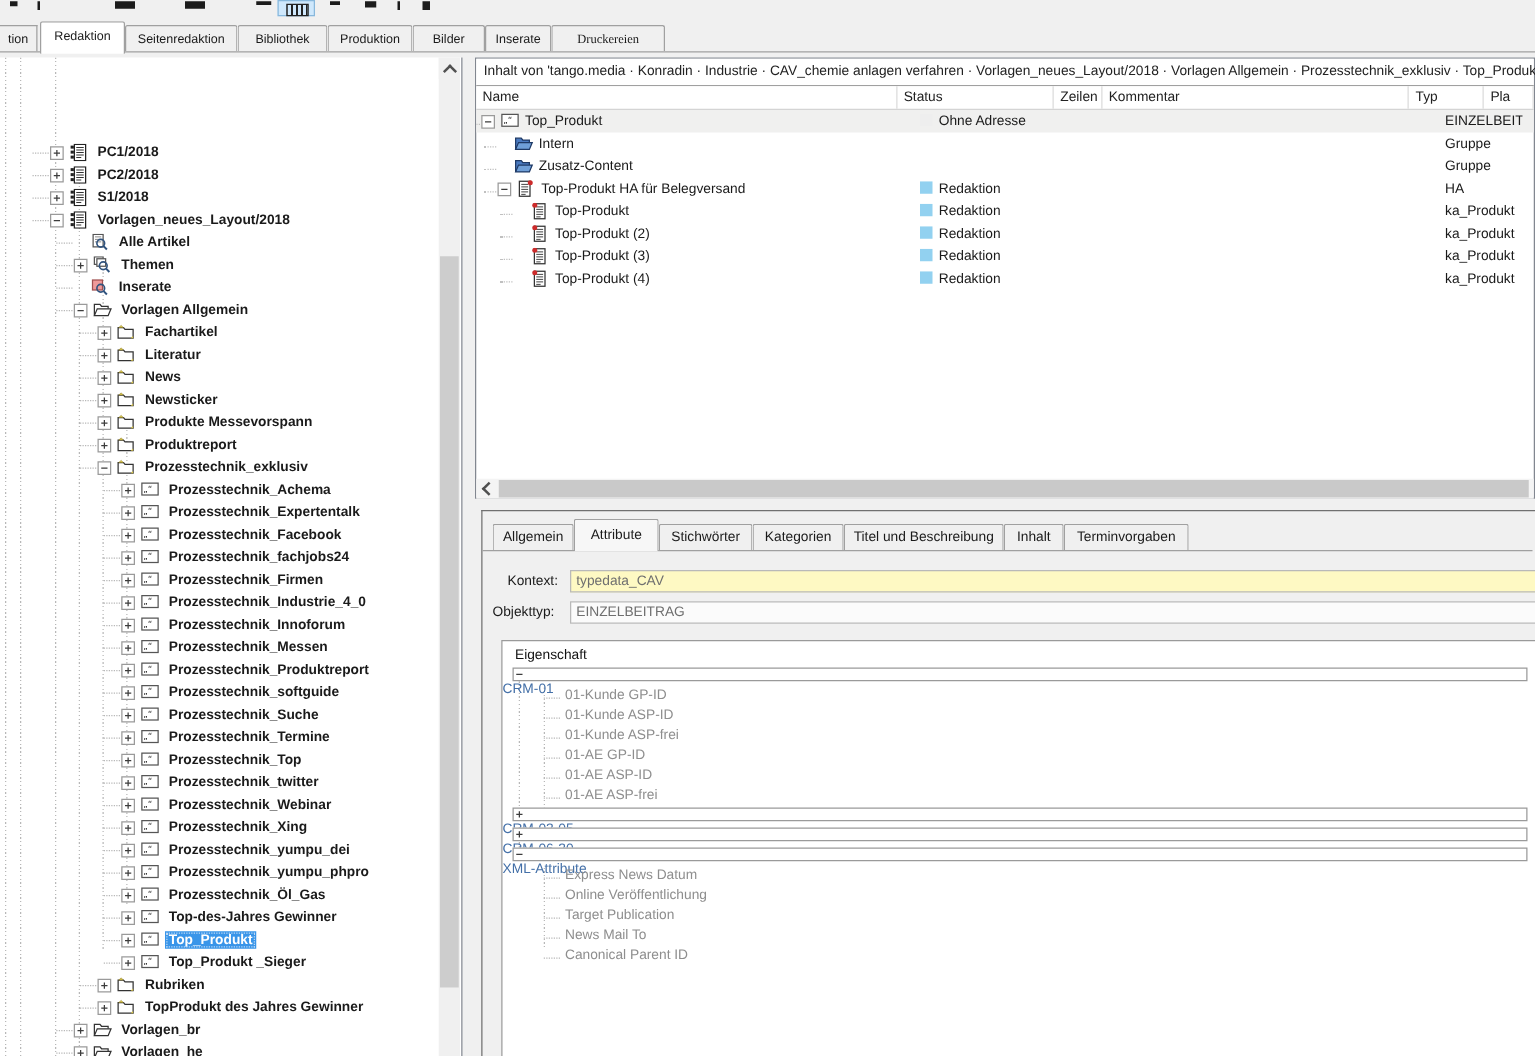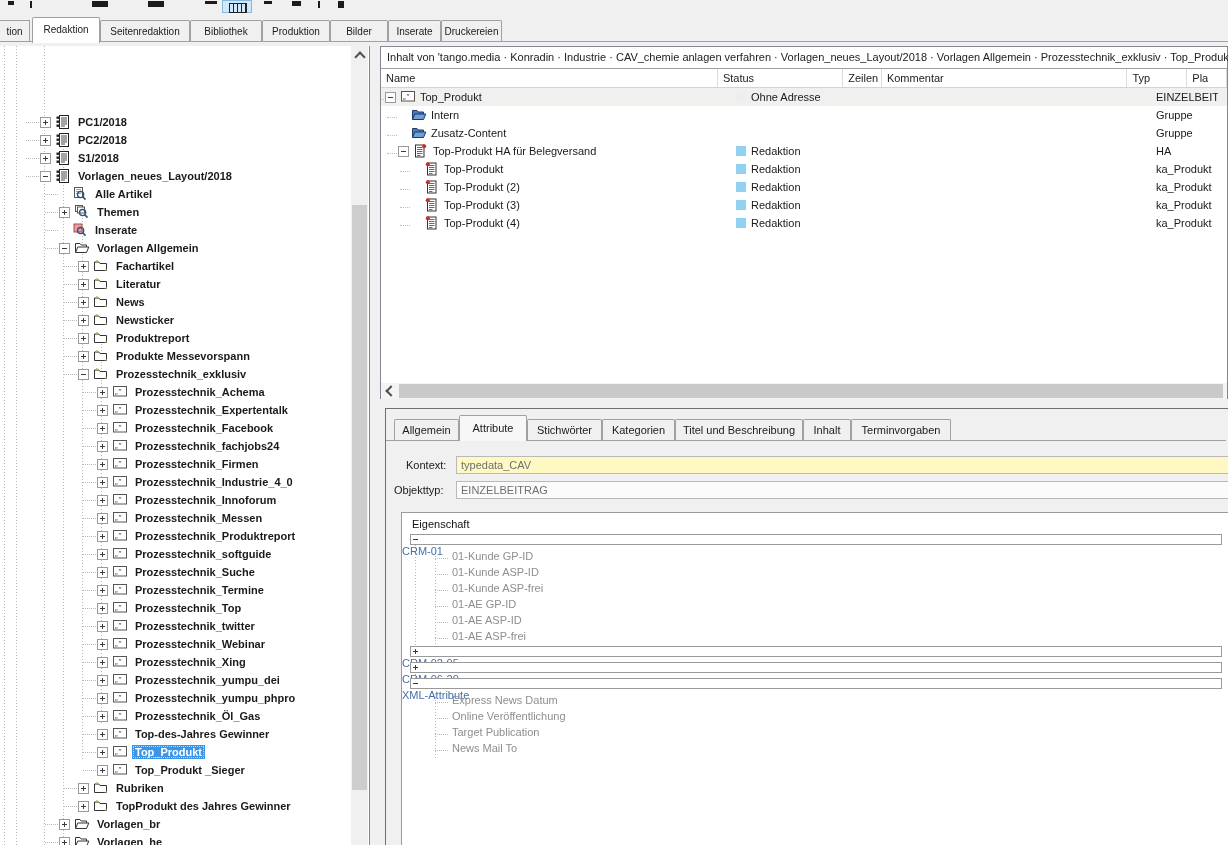--- a/index.html
+++ b/index.html
@@ -108,21 +108,21 @@
 
   <div id="tabline"></div>
   <div id="main-tabs">
       <div class="mtab partial" style="left: 0px; width: 30px;">tion</div>
       <div class="mtab active" style="left: 32px; width: 68px;">Redaktion</div>
       <div class="mtab" style="left: 100px; width: 90px;">Seitenredaktion</div>
       <div class="mtab" style="left: 190px; width: 72px;">Bibliothek</div>
       <div class="mtab" style="left: 262px; width: 68px;">Produktion</div>
       <div class="mtab" style="left: 330px; width: 58px;">Bilder</div>
       <div class="mtab" style="left: 388px; width: 53px;">Inserate</div>
-      <div class="mtab" style="left: 441px; width: 61px;">Druckereien</div>
+      <div class="mtab" style="left: 441px; width: 91px; font-family: Liberation Serif, serif;">Druckereien</div>
     </div>
 
   <div id="tree-panel">
     <div class="chain" style="left:4px;top:0;height:799px;"></div>
     <div class="chain" style="left:16px;top:0;height:799px;"></div>
     <div class="chain" style="left:44px;top:0;height:799px;"></div>
     <div class="chain" style="left:63px;top:94px;height:748px;"></div>
     <div class="chain" style="left:82px;top:166px;height:548px;"></div>
     <div class="chain" style="left:101px;top:292px;height:386px;"></div>
     <div id="tree-items">
@@ -269,32 +269,32 @@
         </div>
         <div class="trow" style="padding-left: 78px; --in: 78px;">
           <span class="xp plus"></span>
           <span class="ticon">
             <svg width="16" height="14" viewBox="0 0 16 14">
               <path d="M1.5 11.5 V3 H5.8 L7 4.5 H13.5 V11.5 Z" fill="#fff" stroke="#333"></path>
               <path d="M2 3 L4 1.3 L5.6 3 Z" fill="#ddc94a" stroke="#99882e" stroke-width="0.5"></path>
               <path d="M11.5 11.5 L13.5 9.8 V11.5 Z" fill="#ddc94a"></path>
             </svg>
           </span>
-          <span class="tlabel nowrap">Produktreport</span>
+          <span class="tlabel nowrap">Produkte Messevorspann</span>
         </div>
         <div class="trow" style="padding-left: 78px; --in: 78px;">
           <span class="xp plus"></span>
           <span class="ticon">
             <svg width="16" height="14" viewBox="0 0 16 14">
               <path d="M1.5 11.5 V3 H5.8 L7 4.5 H13.5 V11.5 Z" fill="#fff" stroke="#333"></path>
               <path d="M2 3 L4 1.3 L5.6 3 Z" fill="#ddc94a" stroke="#99882e" stroke-width="0.5"></path>
               <path d="M11.5 11.5 L13.5 9.8 V11.5 Z" fill="#ddc94a"></path>
             </svg>
           </span>
-          <span class="tlabel nowrap">Produkte Messevorspann</span>
+          <span class="tlabel nowrap">Produktreport</span>
         </div>
         <div class="trow" style="padding-left: 78px; --in: 78px;">
           <span class="xp minus"></span>
           <span class="ticon">
             <svg width="16" height="14" viewBox="0 0 16 14">
               <path d="M1.5 11.5 V3 H5.8 L7 4.5 H13.5 V11.5 Z" fill="#fff" stroke="#333"></path>
               <path d="M2 3 L4 1.3 L5.6 3 Z" fill="#ddc94a" stroke="#99882e" stroke-width="0.5"></path>
               <path d="M11.5 11.5 L13.5 9.8 V11.5 Z" fill="#ddc94a"></path>
             </svg>
           </span>
@@ -796,17 +796,20 @@
           </div>
           <div class="prow leaf">
             <span class="plabel nowrap">Online Veröffentlichung</span>
           </div>
           <div class="prow leaf">
             <span class="plabel nowrap">Target Publication</span>
           </div>
           <div class="prow leaf">
             <span class="plabel nowrap">News Mail To</span>
           </div>
+          <div class="prow leaf">
+            <span class="plabel nowrap">Canonical Parent ID</span>
+          </div>
         </div>
     </div>
   </div>
 
 </div>
 
 </body></html>

